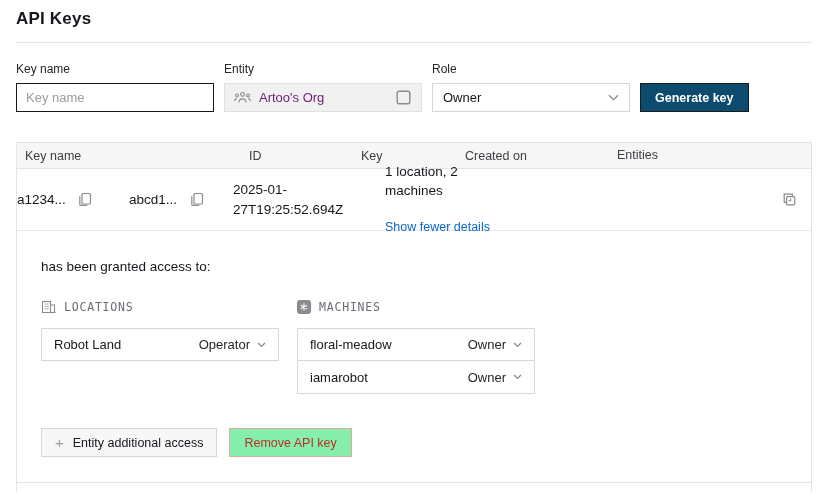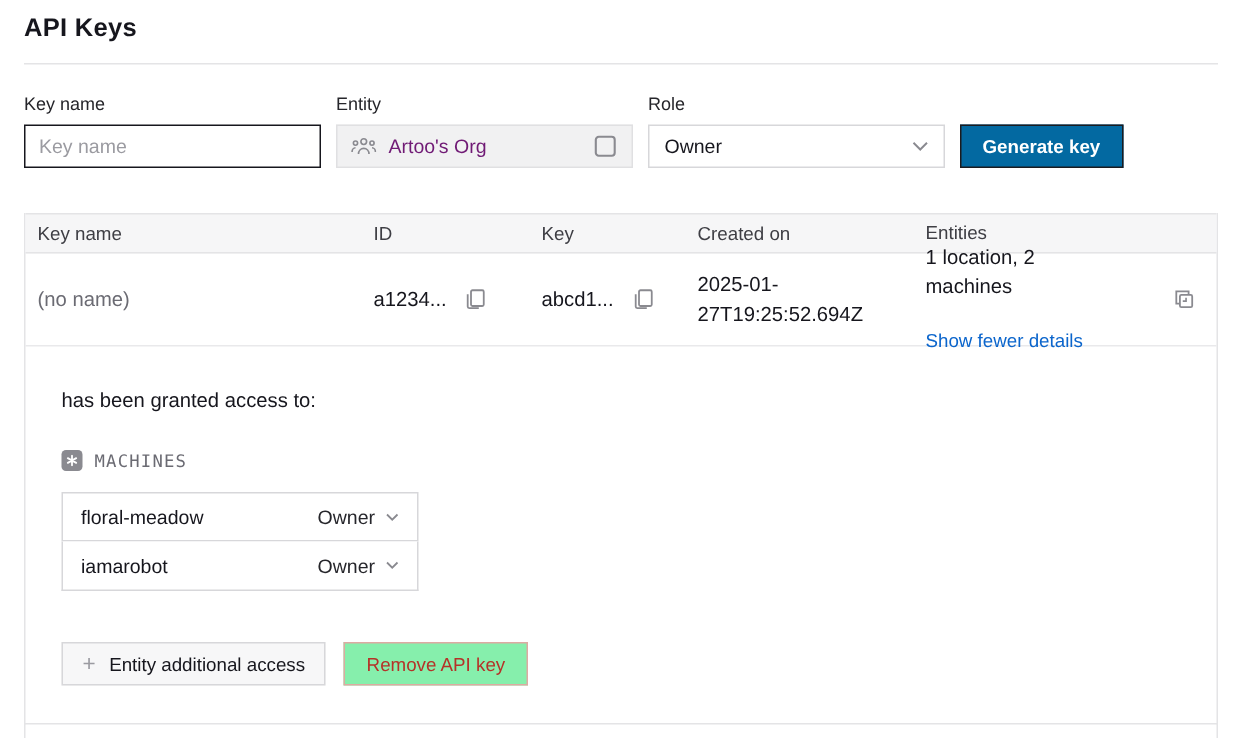--- a/index.html
+++ b/index.html
@@ -15,21 +15,21 @@
   .form-row { position:absolute; top:62px; left:16px; right:16px; display:flex; gap:10px; align-items:flex-end; }
   .field { width:198px; display:flex; flex-direction:column; }
   .field-label { font-size:12px; color:#26262b; margin-bottom:7px; }
   .control { height:29px; display:flex; align-items:center; font-size:13px; }
   input.text-input { height:29px; width:100%; border:1px solid #16161d; background:#fff;
                      padding:0 9px; font-size:13px; font-family:"Liberation Sans",sans-serif; color:#16161d; outline:none; }
   input.text-input::placeholder { color:#9b9ba1; }
   .entity-box { border:1px solid #e0e0e2; background:#f1f1f2; padding:0 9px; gap:8px; color:#701a75; }
   .entity-box .spacer { flex:1; }
   .select-box { border:1px solid #d7d7da; background:#fff; padding:0 10px; justify-content:space-between; cursor:pointer; }
-  .btn-dark { height:29px; padding:0 14px; background:#0369a1; color:#fff; border:1px solid #1b1b1f;
+  .btn-dark { height:29px; padding:0 14px; background:#0c4a6e; color:#fff; border:1px solid #1b1b1f;
               font-size:12.5px; font-weight:700; font-family:"Liberation Sans",sans-serif; cursor:pointer; }
 
   
   .table { position:absolute; top:142px; left:16px; width:796px; border-left:1px solid #e4e4e6; border-right:1px solid #e4e4e6; }
   .thead { display:flex; height:27px; align-items:center; background:#f6f6f7;
            border-top:1px solid #e4e4e6; border-bottom:1px solid #e4e4e6; font-size:12.5px; color:#3e3e44; }
   .trow  { display:flex; height:62px; align-items:center; font-size:13.5px; border-bottom:1px solid #e9e9eb; }
   .c1 { width:232px; padding-left:8px; }
   .c2 { width:112px; display:flex; align-items:center; gap:10px; }
   .c3 { width:104px; display:flex; align-items:center; gap:10px; }
@@ -120,21 +120,20 @@
     <div class="thead">
       <span class="c1">Key name</span>
       <span class="c2">ID</span>
       <span class="c3">Key</span>
       <span class="c4">Created on</span>
       <span class="c5">Entities</span>
       <span class="c6"></span>
     </div>
 
     <div class="trow">
-      <span class="c1 muted">(no name)</span>
       <span class="c2">
         <span>a1234...</span>
         <button class="icon-btn">
           <svg width="15" height="15" viewBox="0 0 15 15" fill="none" stroke="#8a8a90" stroke-width="1.2">
             <rect x="5" y="1.5" width="8.5" height="10.5" rx="1"></rect>
             <path d="M2.8 4.2v8.2a1 1 0 0 0 1 1h6.4"></path>
           </svg>
         </button>
       </span>
       <span class="c3">
@@ -159,20 +158,43 @@
             <path d="M8.7 6.5v2.2H6.5" stroke-width="1.1"></path>
           </svg>
         </button>
       </span>
     </div>
 
     <div class="panel">
       <div class="panel-intro">has been granted access to:</div>
 
       <div class="sections">
+        <div class="section">
+          <div class="section-head">
+            <span class="icon-btn" style="width:15px;height:14px;">
+              <svg width="15" height="14" viewBox="0 0 15 14" fill="none" stroke="#8a8a90" stroke-width="1.1">
+                <rect x="1.5" y="1.5" width="8" height="11"></rect>
+                <path d="M9.5 5h4v7.5M1 12.5h13.5"></path>
+                <path d="M3.6 4h1.6M6 4h1.6M3.6 6.4h1.6M6 6.4h1.6M3.6 8.8h1.6M6 8.8h1.6" stroke-width="1"></path>
+              </svg>
+            </span>
+            <span>LOCATIONS</span>
+          </div>
+          <div class="access-row">
+            <span>Robot Land</span>
+            <span class="role-select">
+              <span>Operator</span>
+              <span class="icon-btn" style="width:9px;height:6px;">
+                <svg width="9" height="6" viewBox="0 0 9 6" fill="none" stroke="#8a8a90" stroke-width="1.2">
+                  <path d="M1 1l3.5 3.5L8 1"></path>
+                </svg>
+              </span>
+            </span>
+          </div>
+        </div>
 
         <div class="section">
           <div class="section-head">
             <span class="machine-glyph">
               <svg width="8" height="8" viewBox="0 0 8 8" stroke="#fff" stroke-width="1.2" stroke-linecap="round">
                 <path d="M4 .8v6.4M1.2 2.4l5.6 3.2M6.8 2.4L1.2 5.6"></path>
               </svg>
             </span>
             <span>MACHINES</span>
           </div>

